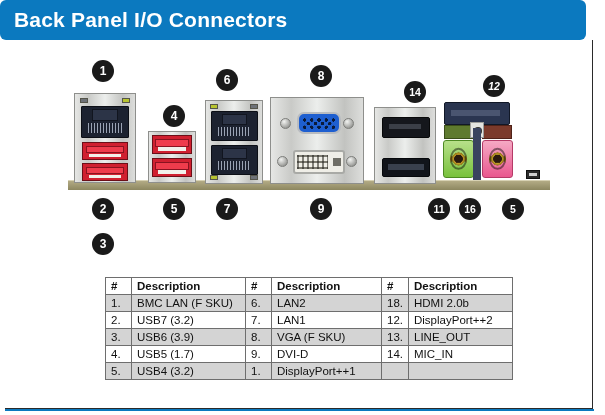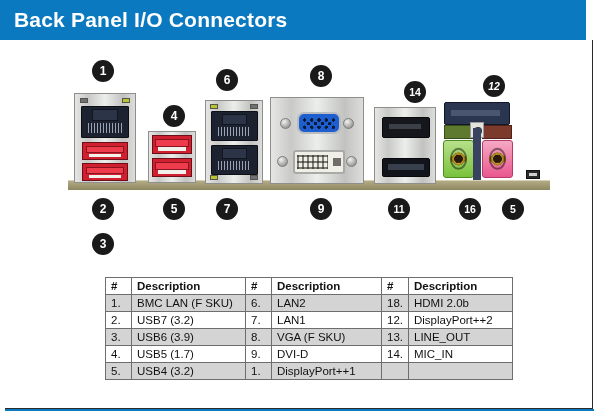--- a/index.html
+++ b/index.html
@@ -179,21 +179,21 @@
   #legend-table tr.plain td{background:#ffffff;}
   .c-num{width:26px;}
   .c-desc{width:114px;}
   .c-desc2{width:110px;}
   .c-desc3{width:104px;}
   .empty{background:#d4d4d4 !important;}
 </style>
 </head>
 <body>
 
-<div id="header-bar" style="background: rgb(11, 121, 191);">
+<div id="header-bar" style="background: rgb(11, 121, 191); border-radius: 6px;">
   <div id="header-title">Back Panel I/O Connectors</div>
 </div>
 
 <div id="page-frame"></div>
 <div id="page-bottom-rule" style="background: rgb(11, 121, 191);"></div>
 
 <div id="io-photo">
 
   <div class="pcb-edge" style="left:8px;top:125px;width:482px;"></div>
 
@@ -287,21 +287,21 @@
     <div class="callout" style="left: 92px; top: 60px;">1</div>
     <div class="callout" style="left: 92px; top: 198px;">2</div>
     <div class="callout" style="left: 92px; top: 233px;">3</div>
     <div class="callout" style="left: 163px; top: 105px;">4</div>
     <div class="callout" style="left: 163px; top: 198px;">5</div>
     <div class="callout" style="left: 216px; top: 69px;">6</div>
     <div class="callout" style="left: 216px; top: 198px;">7</div>
     <div class="callout" style="left: 310px; top: 65px;">8</div>
     <div class="callout" style="left: 310px; top: 198px;">9</div>
     <div class="callout small" style="left: 404px; top: 81px;">14</div>
-    <div class="callout small" style="left: 388px; top: 198px;">11</div>
+    <div class="callout small" style="left: 428px; top: 198px;">11</div>
     <div class="callout small" style="left: 483px; top: 75px; font-style: italic;">12</div>
     <div class="callout small" style="left: 459px; top: 198px;">16</div>
     <div class="callout small" style="left: 502px; top: 198px;">5</div>
   </div>
 
 <table id="legend-table">
   <thead>
     <tr>
       <th class="c-num">#</th>
       <th class="c-desc">Description</th>

